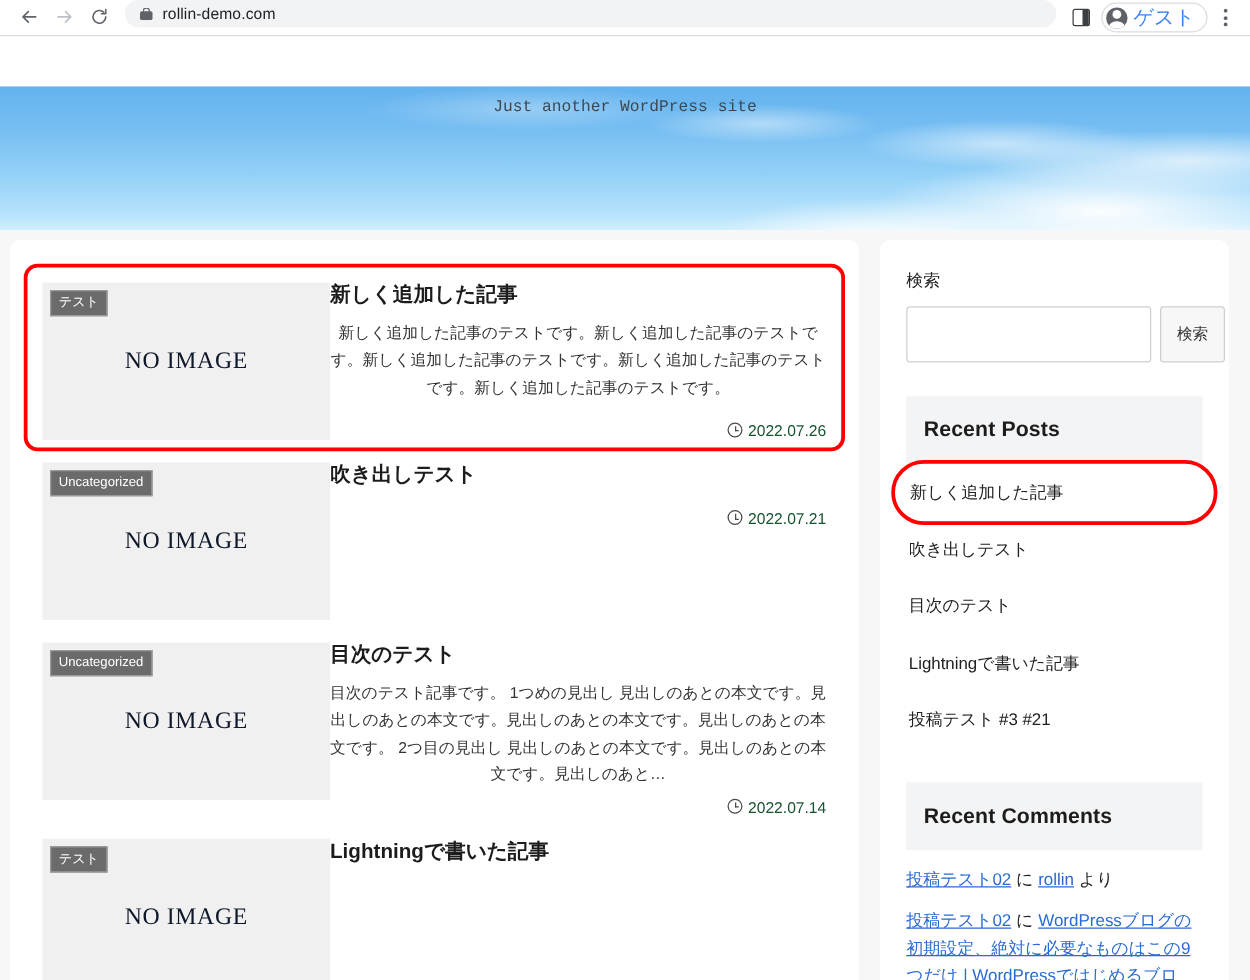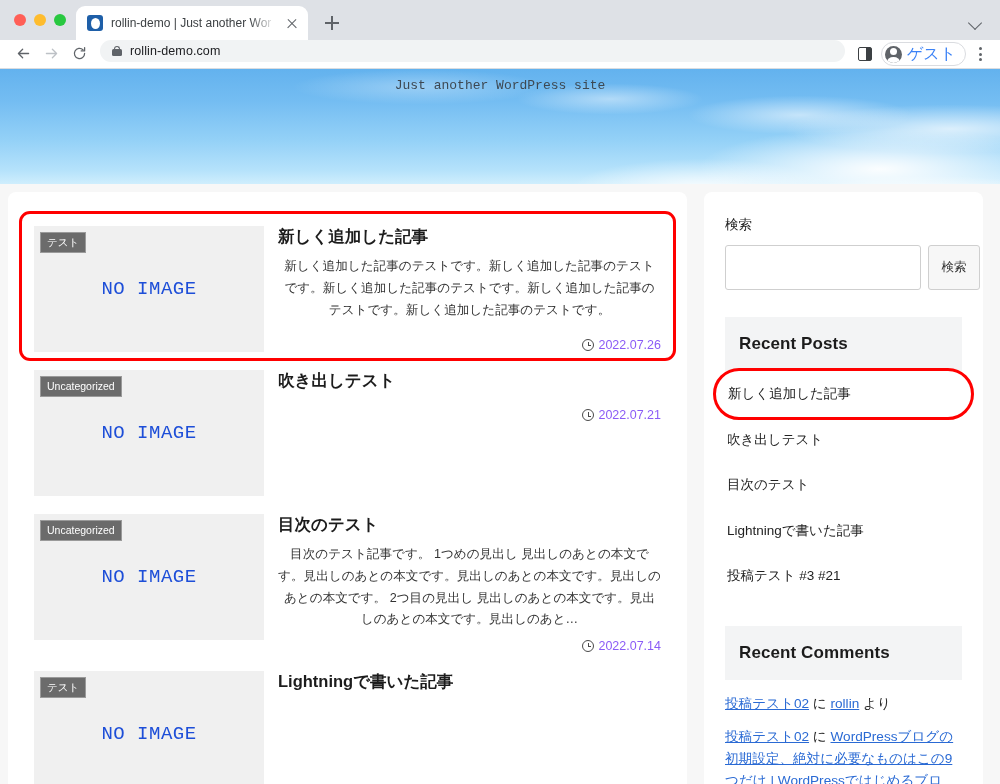--- a/index.html
+++ b/index.html
@@ -207,42 +207,41 @@
     width: 679px;
     background: #ffffff;
     border-radius: 8px;
     padding: 22px 14px 10px 14px;
     flex: 0 0 679px;
   }
 
   
   .post-card {
     display: flex;
-    gap: 14px;
     padding: 12px 12px 6px 12px;
     border-radius: 6px;
     position: relative;
   }
   .post-card.highlight {
     outline: 3px solid #ff0000;
     outline-offset: 0px;
     border-radius: 8px;
   }
   .post-thumb {
     width: 230px;
     height: 126px;
     flex: 0 0 230px;
     background: #f0f0f0;
     position: relative;
     display: flex; align-items: center; justify-content: center;
   }
   .post-thumb .noimage {
-    font-family: Liberation Mono, monospace;
+    font-family: Liberation Serif, serif;
     font-size: 19px;
-    color: #1d4ed8;
+    color: #0f172a;
     letter-spacing: .5px;
   }
   .cat-badge {
     position: absolute; left: 6px; top: 6px;
     background: #6b6b6b;
     color: #ffffff;
     font-size: 10.5px;
     line-height: 1;
     padding: 4px 6px;
     border: 1px solid #9a9a9a;
@@ -259,22 +258,22 @@
   .post-excerpt {
     font-size: 12.6px;
     line-height: 1.72;
     color: #333333;
     flex: 1 1 auto;
     text-align: center;
   }
   .post-date {
     align-self: flex-end;
     font-size: 12.5px;
-    color: #8b5cf6;
-    display: flex; align-items: center; gap: 4px;
+    color: #14532d;
+    display: flex; align-items: flex-start; gap: 4px;
     margin-top: 8px;
   }
   .clock-icon {
     width: 12px; height: 12px; flex: 0 0 12px;
     border: 1.3px solid #4a4a4a; border-radius: 50%;
     position: relative;
   }
   .clock-icon::before {
     content: ""; position: absolute; left: 4.3px; top: 2px; width: 1.2px; height: 4.2px; background: #4a4a4a;
   }
@@ -354,38 +353,20 @@
   .comment-list a {
     color: #2a6ad4;
     text-decoration: underline;
   }
 </style>
 </head>
 <body>
 
 <div class="browser">
 
-  <div class="tabstrip">
-    <div class="traffic">
-      <span class="dot red"></span>
-      <span class="dot yellow"></span>
-      <span class="dot green"></span>
-    </div>
-
-    <div class="tab">
-      <span class="favicon">
-          <span class="oval"></span>
-        </span>
-      <span class="tab-title">rollin-demo | Just another Wor</span>
-      <span class="tab-close"></span>
-    </div>
-
-    <div class="newtab"></div>
-    <div class="tab-list-btn"></div>
-  </div>
 
   <div class="toolbar">
     <div class="navbtn">
       <svg width="17" height="17" viewBox="0 0 20 20">
           <path d="M16 10H4M9 5l-5 5 5 5" fill="none" stroke="currentColor" stroke-width="1.5" stroke-linecap="round" stroke-linejoin="round"></path>
         </svg>
     </div>
     <div class="navbtn disabled">
       <svg width="17" height="17" viewBox="0 0 20 20">
           <path d="M4 10h12M11 5l5 5-5 5" fill="none" stroke="currentColor" stroke-width="1.5" stroke-linecap="round" stroke-linejoin="round"></path>

